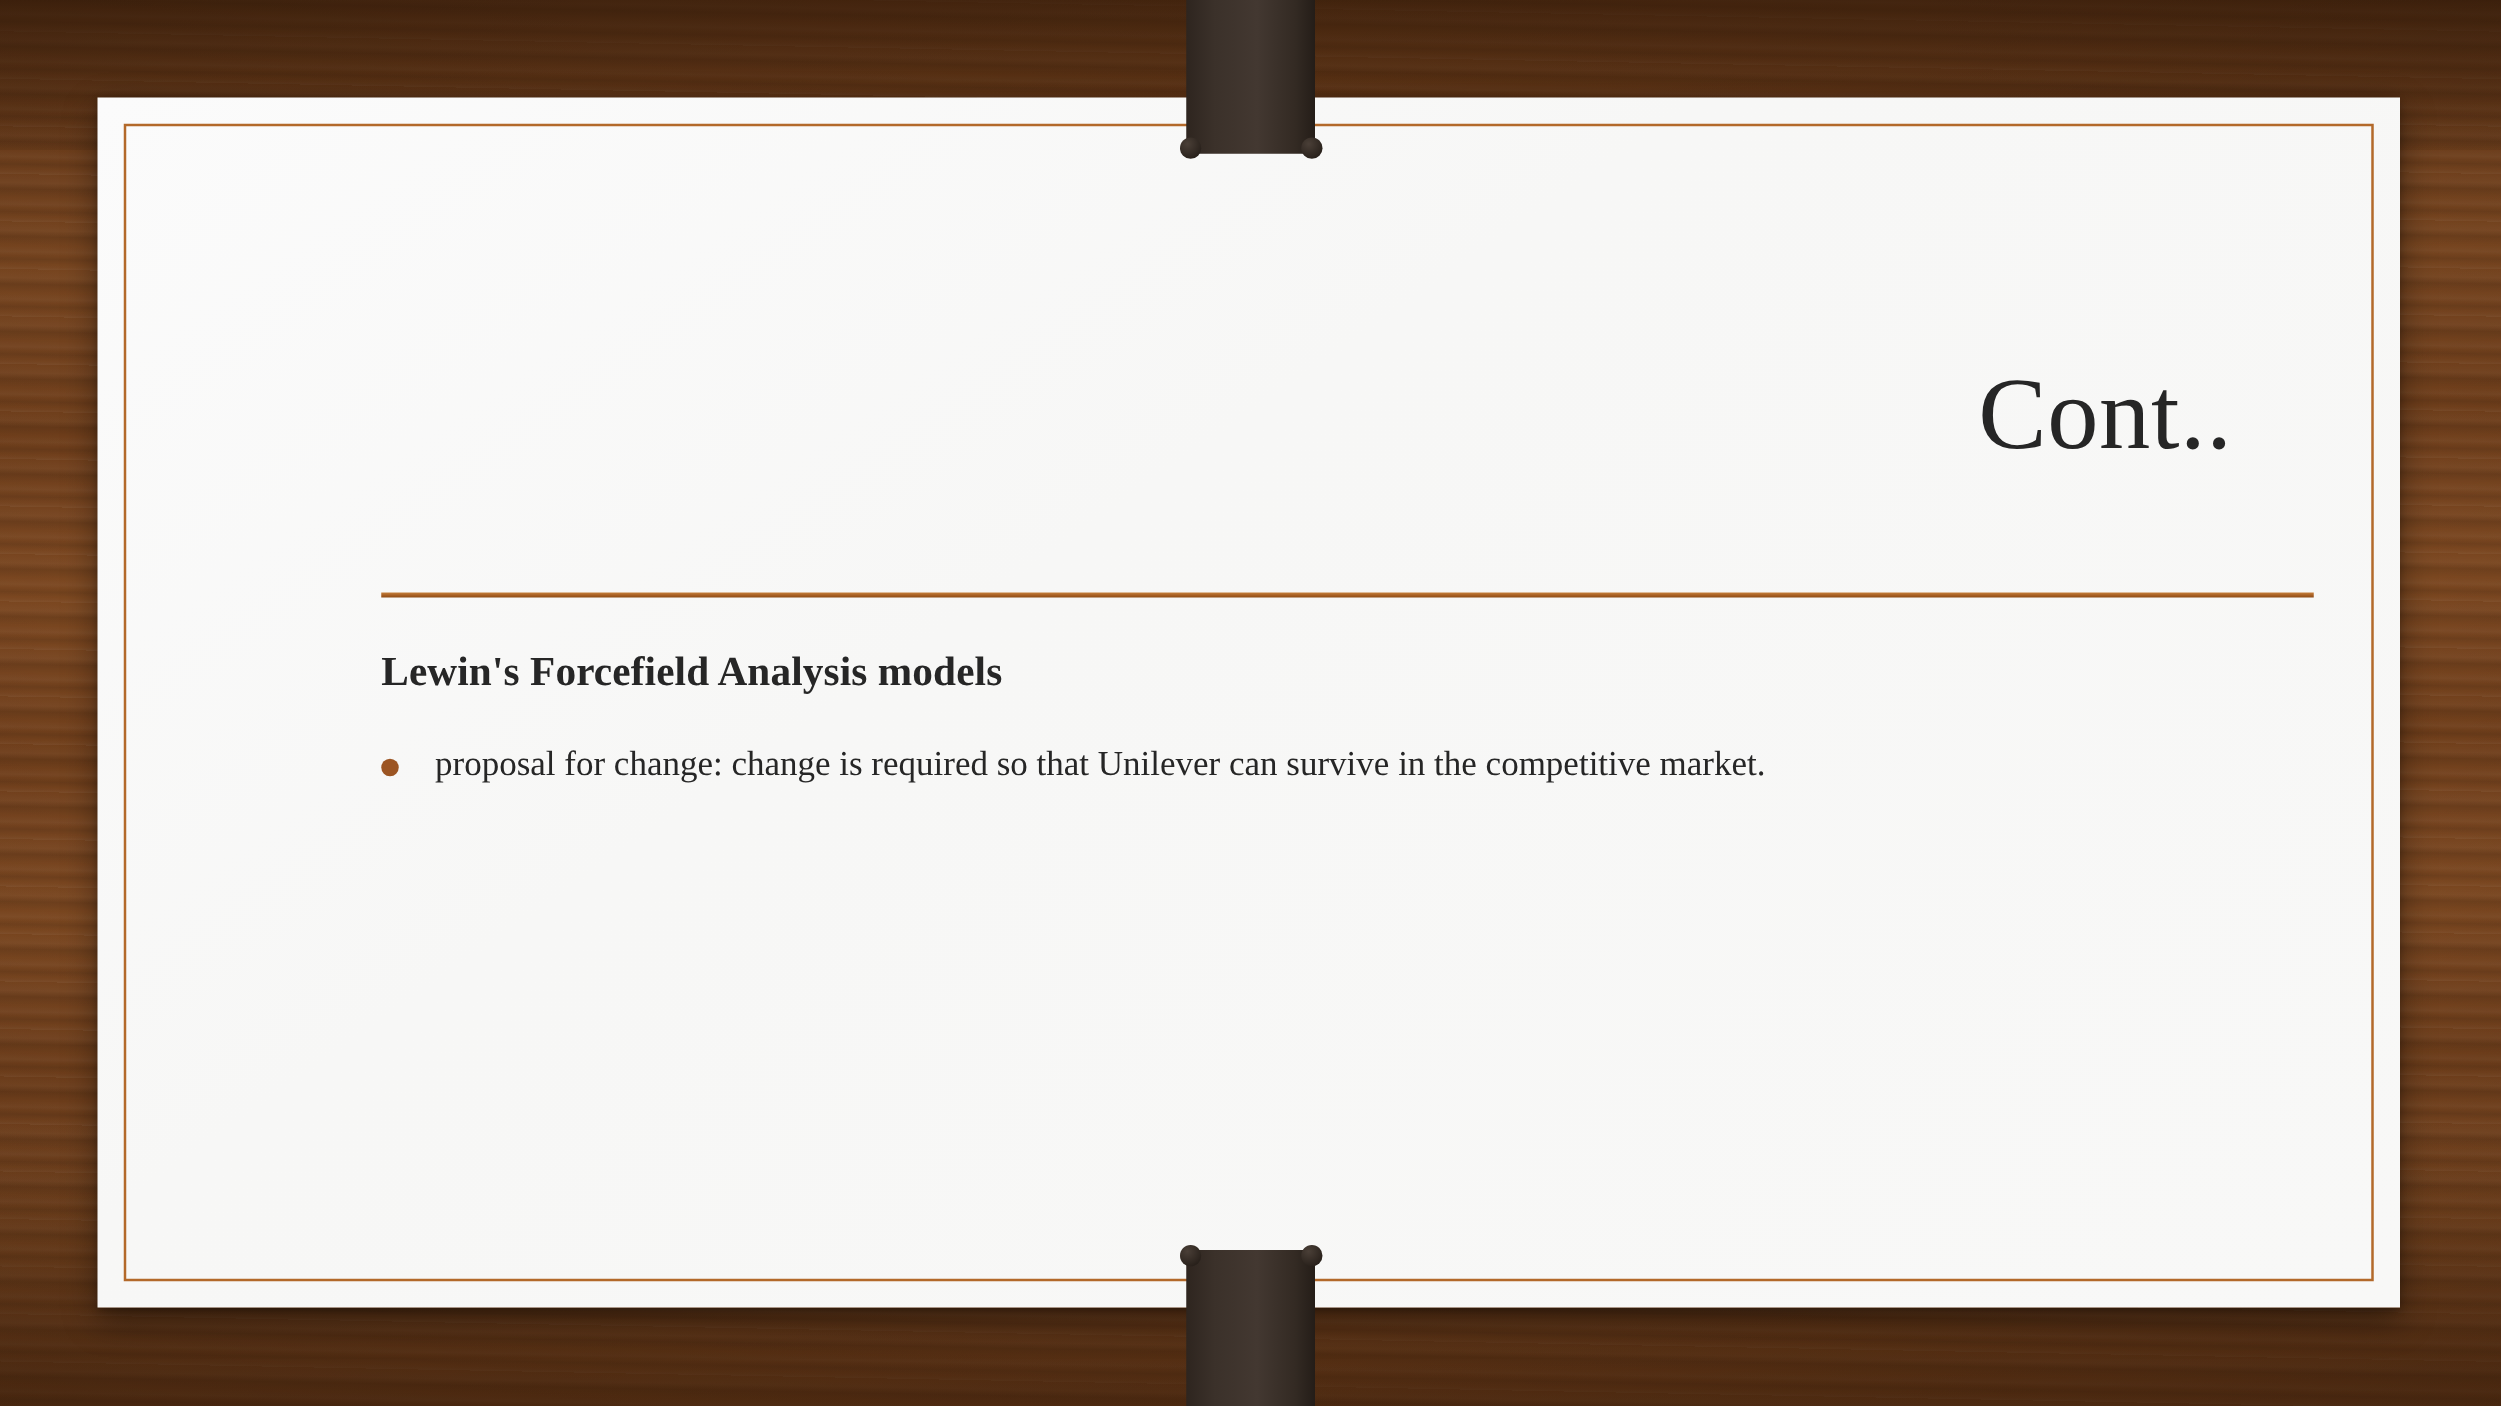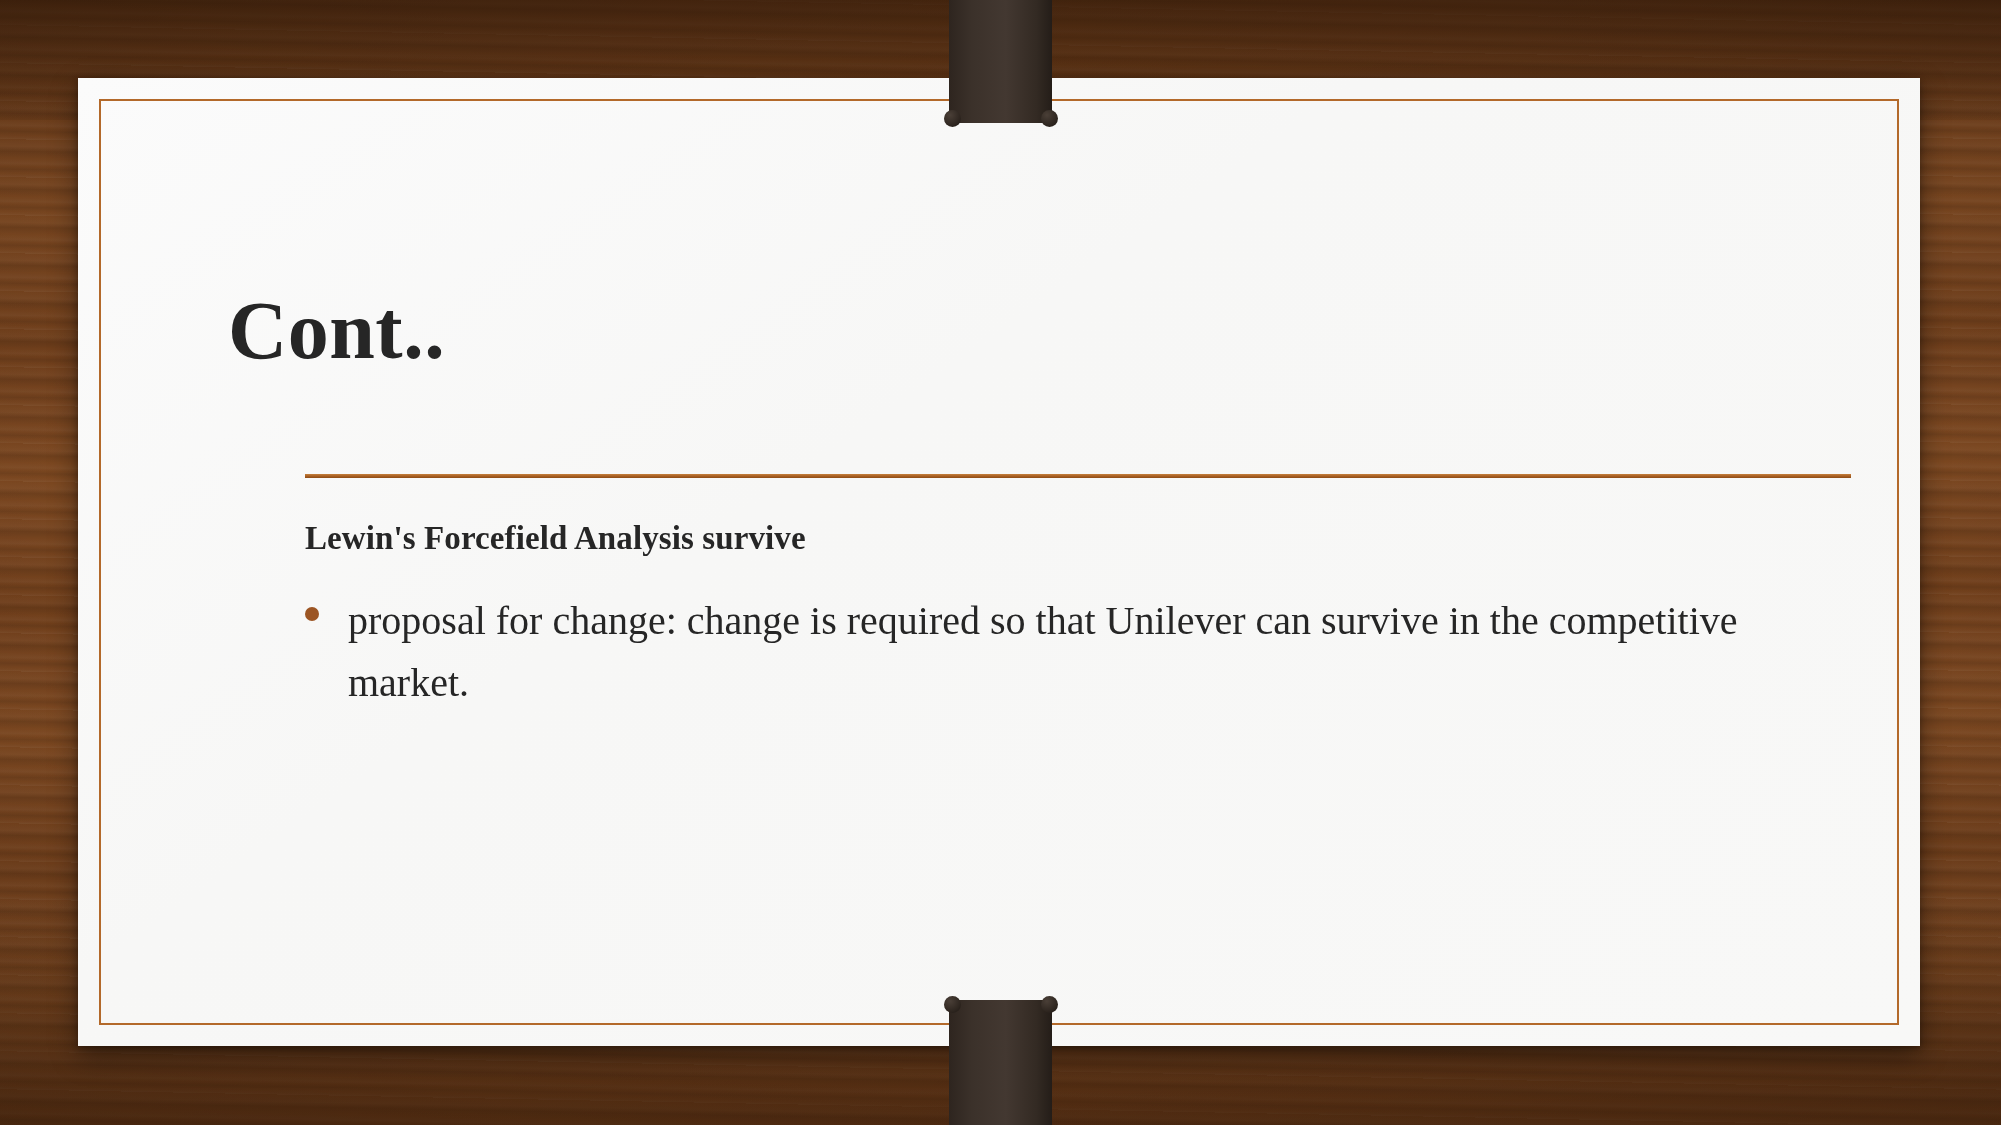--- a/index.html
+++ b/index.html
@@ -144,25 +144,25 @@
   .content {
     position: absolute;
     inset: 0;
     z-index: 5;
   }
   .slide-title {
     position: absolute;
     left: 150px;
     right: 134px;
     top: 212px;
-    text-align: left;
+    text-align: right;
     font-size: 82px;
     line-height: 1.0;
     color: #262626;
-    font-weight: bold;
+    font-weight: normal;
     letter-spacing: 0.5px;
   }
   .title-rule {
     position: absolute;
     left: 227px;
     top: 396px;
     width: 1546px;
     height: 4px;
     background: linear-gradient(180deg, #c5803d 0%, #a85f22 55%, #8d4c16 100%);
   }
@@ -190,21 +190,21 @@
     flex: 0 0 auto;
     width: 14px;
     height: 14px;
     border-radius: 50%;
     background: #9c5523;
     margin-top: 17px;
     margin-right: 29px;
   }
   .bullet-text {
     flex: 1 1 auto;
-    font-size: 40px;
+    font-size: 28px;
     line-height: 1.54;
     color: #262626;
   }
   .bullet-text.justified {
     text-align: justify;
     text-align-last: left;
   }
 </style>
 </head>
 <body>
@@ -225,21 +225,21 @@
     <div class="card-inner-border"></div>
 
     <div class="content">
 
       <div class="slide-title">Cont..</div>
 
       <div class="title-rule"></div>
 
       <div class="body-area">
 
-        <div class="body-heading">Lewin's Forcefield Analysis survive</div>
+        <div class="body-heading">Lewin's Forcefield Analysis models</div>
 
         <div class="bullet-row">
           <div class="bullet-dot"></div>
           <div class="bullet-text">proposal for change: change is required so that Unilever can survive in the competitive market.</div>
         </div>
 
 
       </div>
     </div>
   </div>

